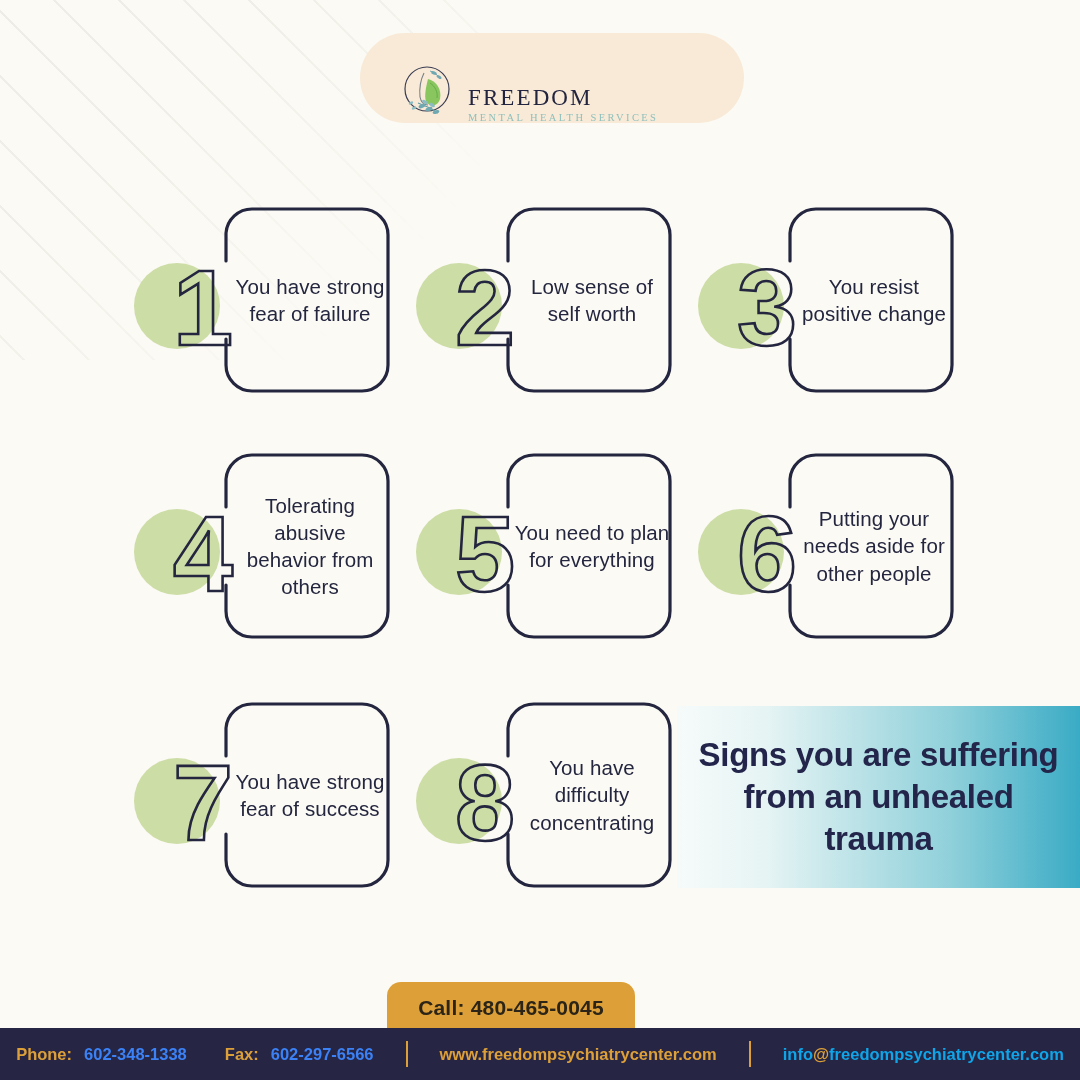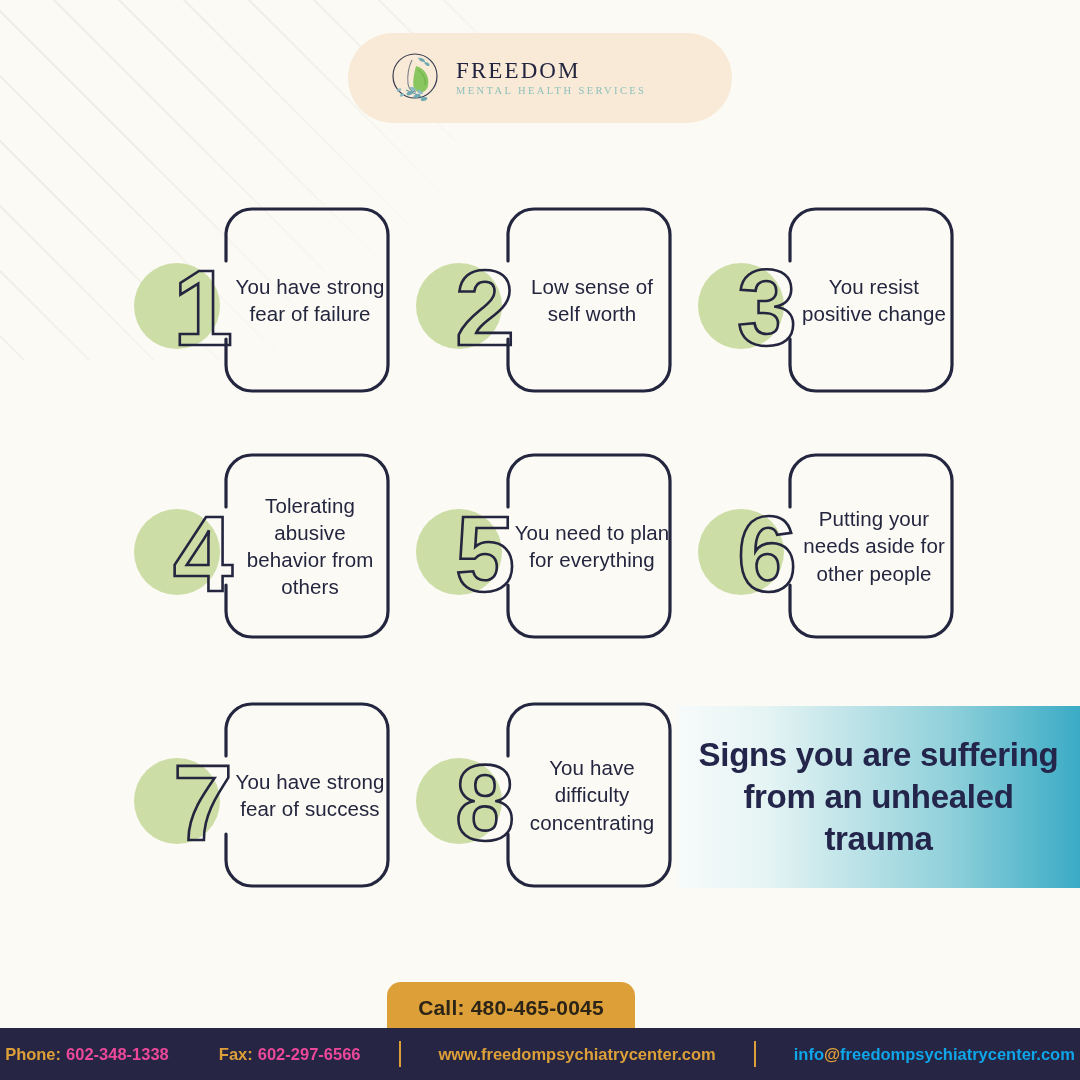--- a/index.html
+++ b/index.html
@@ -30,28 +30,28 @@
         rgba(120,120,110,0.10) 44px,
         rgba(120,120,110,0.10) 46px);
     -webkit-mask-image: linear-gradient(135deg, rgba(0,0,0,1) 0%, rgba(0,0,0,0.85) 40%, rgba(0,0,0,0) 82%);
     mask-image: linear-gradient(135deg, rgba(0,0,0,1) 0%, rgba(0,0,0,0.85) 40%, rgba(0,0,0,0) 82%);
     pointer-events: none;
   }
 
   
   #logo-badge {
     position: absolute;
-    left: 348px;
+    left: 360px;
     top: 33px;
     width: 384px;
     height: 90px;
     background: #f8ead7;
     border-radius: 45px;
     display: flex;
-    align-items: center;
+    align-items: flex-end;
     justify-content: flex-start;
     padding-left: 34px;
   }
   #logo-mark { width: 64px; height: 64px; flex: 0 0 64px; }
   #logo-text { margin-left: 10px; line-height: 1.0; }
   .logo-line1, .logo-line2 {
     font-family: "Liberation Serif", serif;
     color: #23243f;
     letter-spacing: 2.1px;
     font-size: 23px;
@@ -167,27 +167,27 @@
   #footer-bar {
     position: absolute;
     left: 0;
     bottom: 0;
     width: 1080px;
     height: 52px;
     background: #262544;
     display: flex;
     align-items: center;
     justify-content: center;
-    gap: 18px;
+    gap: 12px;
     font-size: 16.5px;
     color: #ffffff;
   }
   .foot-seg { display: flex; align-items: center; white-space: nowrap; }
   .foot-label { color: #dda038; font-weight: 700; }
-  .foot-val { color: #ec4899; font-weight: 700; margin-left: 5px; }
+  .foot-val { color: #3b82f6; font-weight: 700; margin-left: 12px; }
   .foot-link { color: #dda038; font-weight: 700; }
   .foot-email { color: #0ea5e9; font-weight: 700; }
   .foot-at { color: #dda038; font-weight: 700; }
   .foot-div {
     width: 2px;
     height: 26px;
     background: #dda038;
     margin: 0 20px;
     flex: 0 0 2px;
   }

